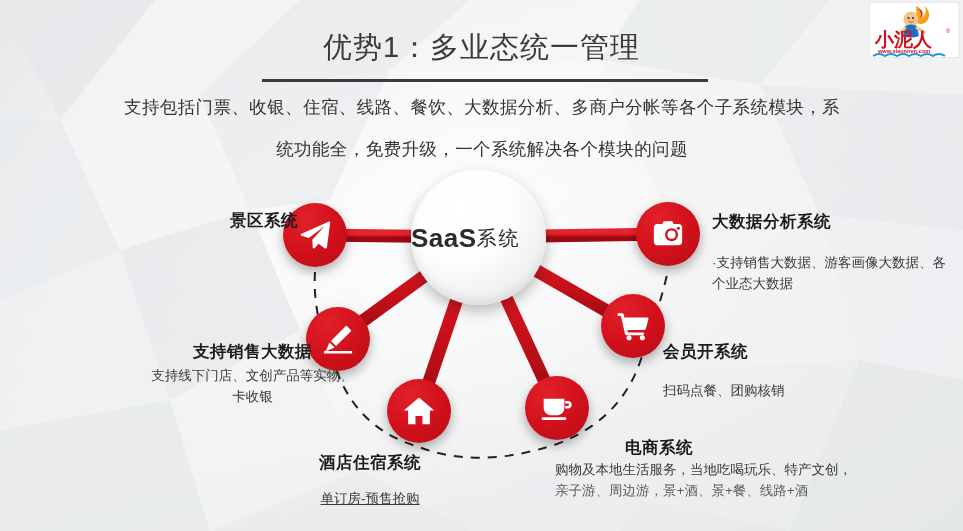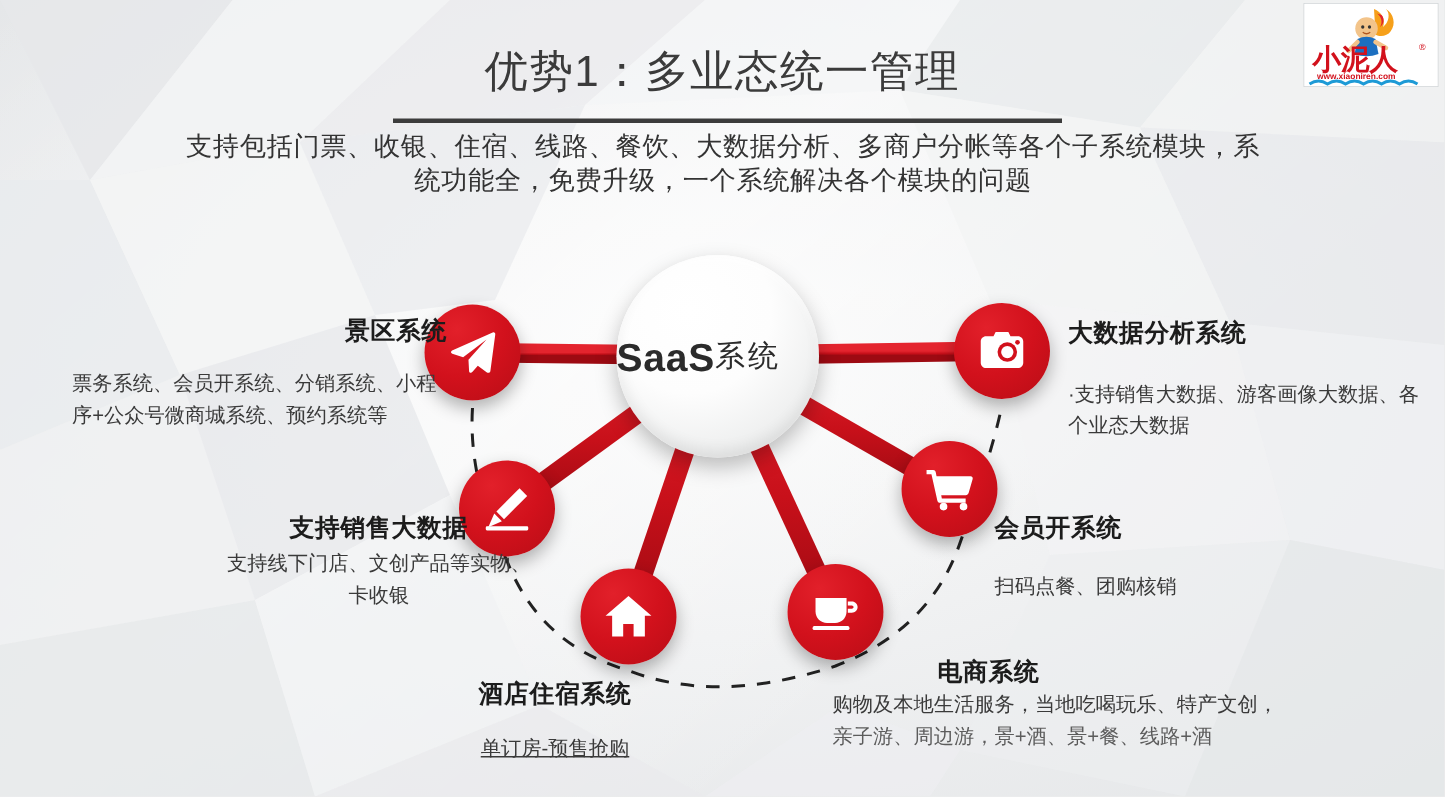--- a/index.html
+++ b/index.html
@@ -19,21 +19,21 @@
   
   .title{
     position:absolute;left:0;right:0;top:28px;text-align:center;
     font-size:29px;color:#3b3b3b;letter-spacing:1px;font-weight:400;
   }
   .title-rule{
     position:absolute;left:262px;top:79px;width:446px;height:3px;background:#3c3c3c;
   }
   .subtitle{
     position:absolute;left:120px;width:724px;top:86px;text-align:center;
-    font-size:17.5px;line-height:23px;color:#333;letter-spacing:.4px;
+    font-size:17.5px;line-height:42px;color:#333;letter-spacing:.4px;
   }
   
   .logo{position:absolute;right:4px;top:2px;width:90px;height:56px;}
   
   #diagram{position:absolute;left:0;top:0;width:963px;height:531px;}
   .hub{
     position:absolute;left:411px;top:170px;width:135px;height:135px;border-radius:50%;
     background:radial-gradient(circle at 36% 28%, #ffffff 0%, #fdfdfd 42%, #eceded 78%, #d9dada 100%);
     box-shadow:0 6px 14px rgba(0,0,0,.26), inset 0 -5px 9px rgba(0,0,0,.07),
                inset 0 3px 5px rgba(255,255,255,.9);
@@ -176,21 +176,20 @@
   <div class="node" style="left:525px;top:376px;">
     <svg viewBox="0 0 24 24">
       <path d="M2.6 5.4h14.6v6.4c0 3-2.4 5.4-5.4 5.4H8c-3 0-5.4-2.4-5.4-5.4V5.4z"></path>
       <path d="M17.8 7h1.9c1.5 0 2.7 1.2 2.7 2.7s-1.2 2.7-2.7 2.7h-1.9v-1.9h1.9c.4 0 .8-.4.8-.8s-.4-.8-.8-.8h-1.9V7z"></path>
       <rect x="1.2" y="18.6" width="17.4" height="1.9" rx=".9"></rect>
     </svg>
   </div>
 
   <div class="label" style="left:48px;top:210px;width:250px;text-align:left;">
     <div class="hd" style="text-align:right;padding-left:48px;">景区系统</div>
-    <div class="bd" style="margin-top:13px;">票务系统、会员开系统、分销系统、小程序+公众号微商城系统、预约系统等</div>
   </div>
 
   <div class="label" style="left:712px;top:211px;width:240px;">
     <div class="hd">大数据分析系统</div>
     <div class="bd" style="margin-top:19px;">·支持销售大数据、游客画像大数据、各个业态大数据</div>
   </div>
 
   <div class="label" style="left:150px;top:341px;width:205px;text-align:center;">
     <div class="hd">支持销售大数据</div>
     <div class="bd" style="margin-top:2px;">支持线下门店、文创产品等实物、卡收银</div>

